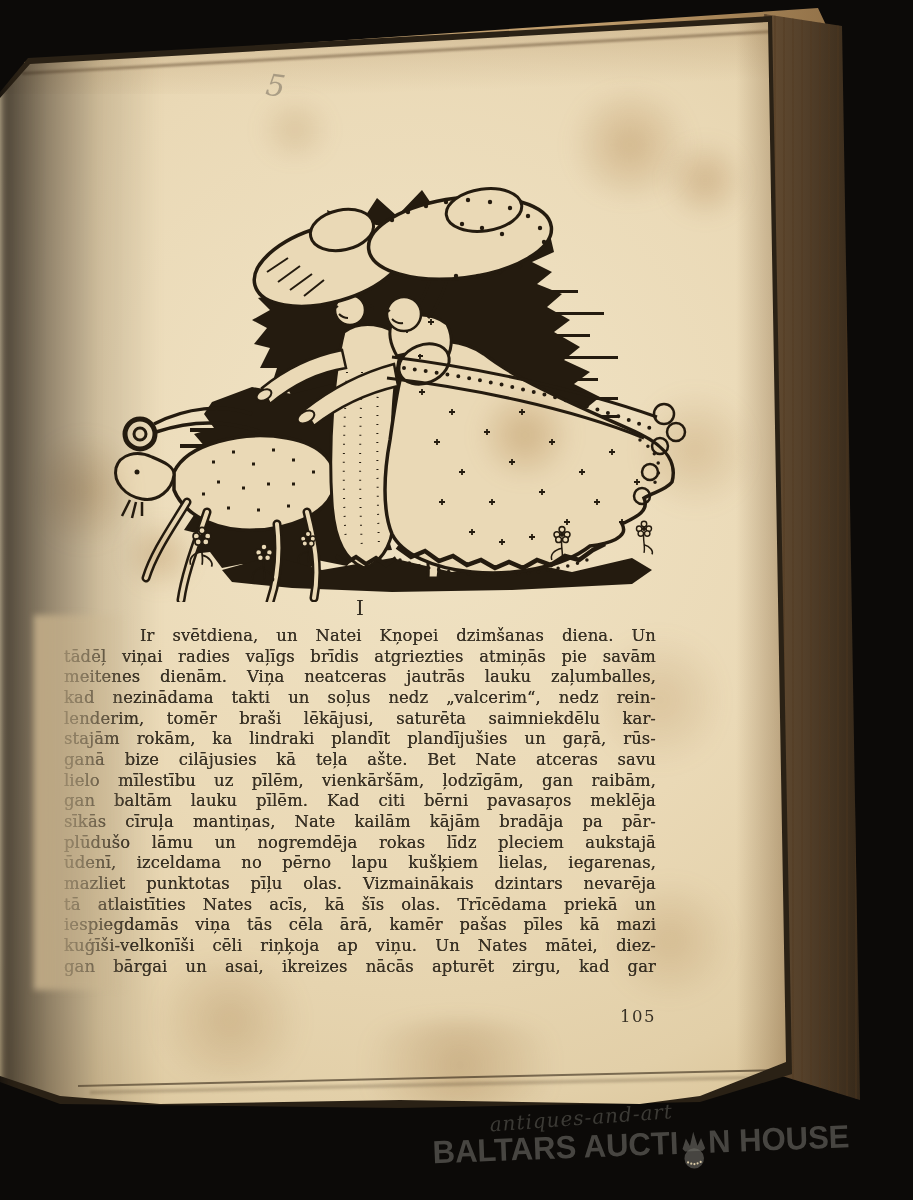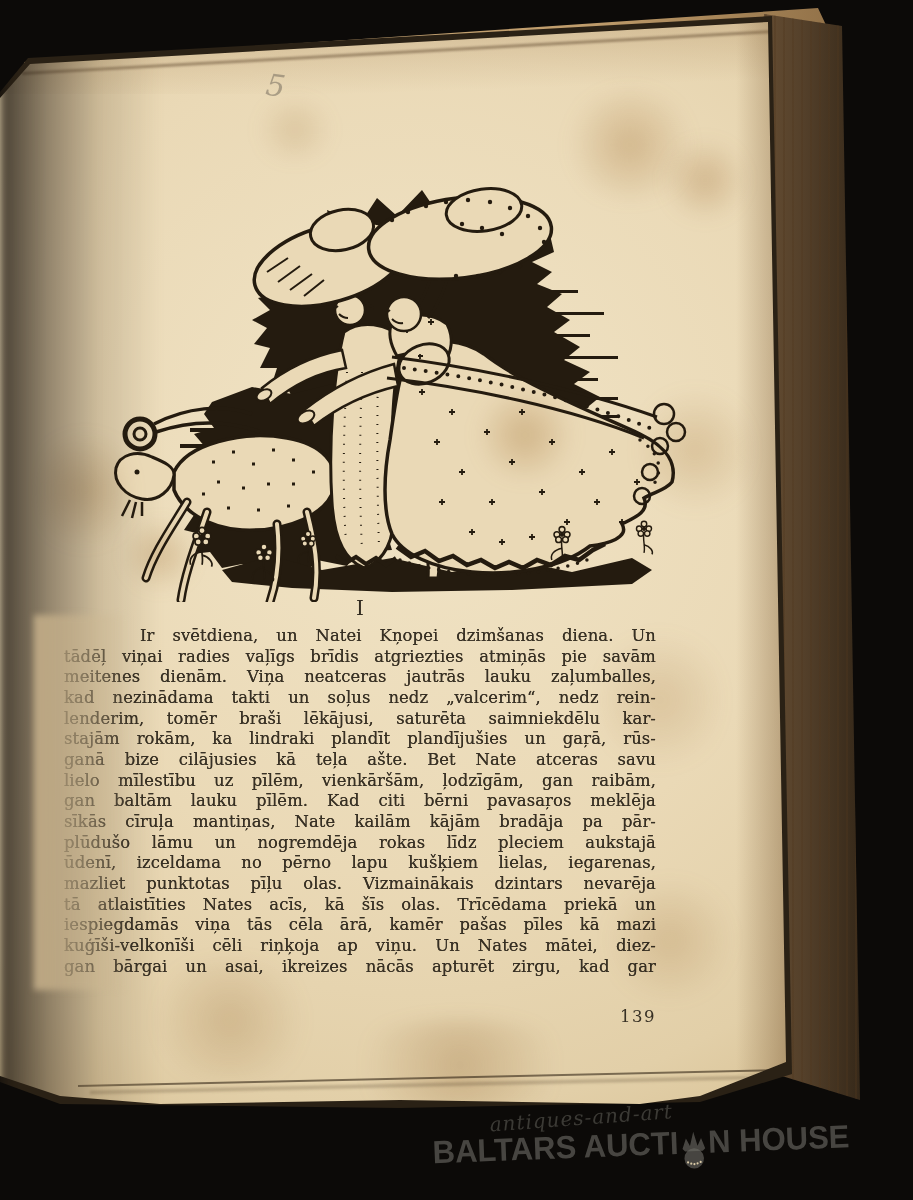--- a/index.html
+++ b/index.html
@@ -252,21 +252,21 @@
       <div class="line">sīkās cīruļa mantiņas, Nate kailām kājām bradāja pa pār-</div>
       <div class="line">plūdušo lāmu un nogremdēja rokas līdz pleciem aukstajā</div>
       <div class="line">ūdenī, izceldama no pērno lapu kušķiem lielas, iegarenas,</div>
       <div class="line">mazliet punktotas pīļu olas.  Vizmainākais dzintars nevarēja</div>
       <div class="line">tā atlaistīties Nates acīs, kā šīs olas.  Trīcēdama priekā un</div>
       <div class="line">iespiegdamās viņa tās cēla ārā, kamēr pašas pīles kā mazi</div>
       <div class="line">kuģīši-velkonīši cēli riņķoja ap viņu.  Un Nates mātei, diez-</div>
       <div class="line">gan bārgai un asai, ikreizes nācās apturēt zirgu, kad gar</div>
     </div>
 
-    <div class="page-number">139</div>
+    <div class="page-number">105</div>
 
     <div class="stain" style="left:560px;top:90px;width:140px;height:110px;background:radial-gradient(circle,rgba(168,120,58,.30),rgba(168,120,58,0) 70%);"></div>
     <div class="stain" style="left:660px;top:140px;width:90px;height:80px;background:radial-gradient(circle,rgba(160,110,50,.28),rgba(160,110,50,0) 70%);"></div>
     <div class="stain" style="left:250px;top:100px;width:90px;height:60px;background:radial-gradient(circle,rgba(165,120,60,.18),rgba(165,120,60,0) 70%);"></div>
     <div class="stain" style="left:470px;top:390px;width:110px;height:90px;background:radial-gradient(circle,rgba(170,122,55,.32),rgba(170,122,55,0) 70%);"></div>
     <div class="stain" style="left:640px;top:380px;width:110px;height:140px;background:radial-gradient(circle,rgba(165,118,52,.22),rgba(165,118,52,0) 70%);"></div>
     <div class="stain" style="left:40px;top:420px;width:90px;height:140px;background:radial-gradient(circle,rgba(150,108,52,.25),rgba(150,108,52,0) 70%);"></div>
     <div class="stain" style="left:120px;top:520px;width:80px;height:70px;background:radial-gradient(circle,rgba(160,115,55,.28),rgba(160,115,55,0) 70%);"></div>
     <div class="stain" style="left:600px;top:880px;width:140px;height:120px;background:radial-gradient(circle,rgba(162,115,52,.20),rgba(162,115,52,0) 70%);"></div>
     <div class="stain" style="left:140px;top:960px;width:180px;height:120px;background:radial-gradient(circle,rgba(155,110,50,.22),rgba(155,110,50,0) 70%);"></div>

